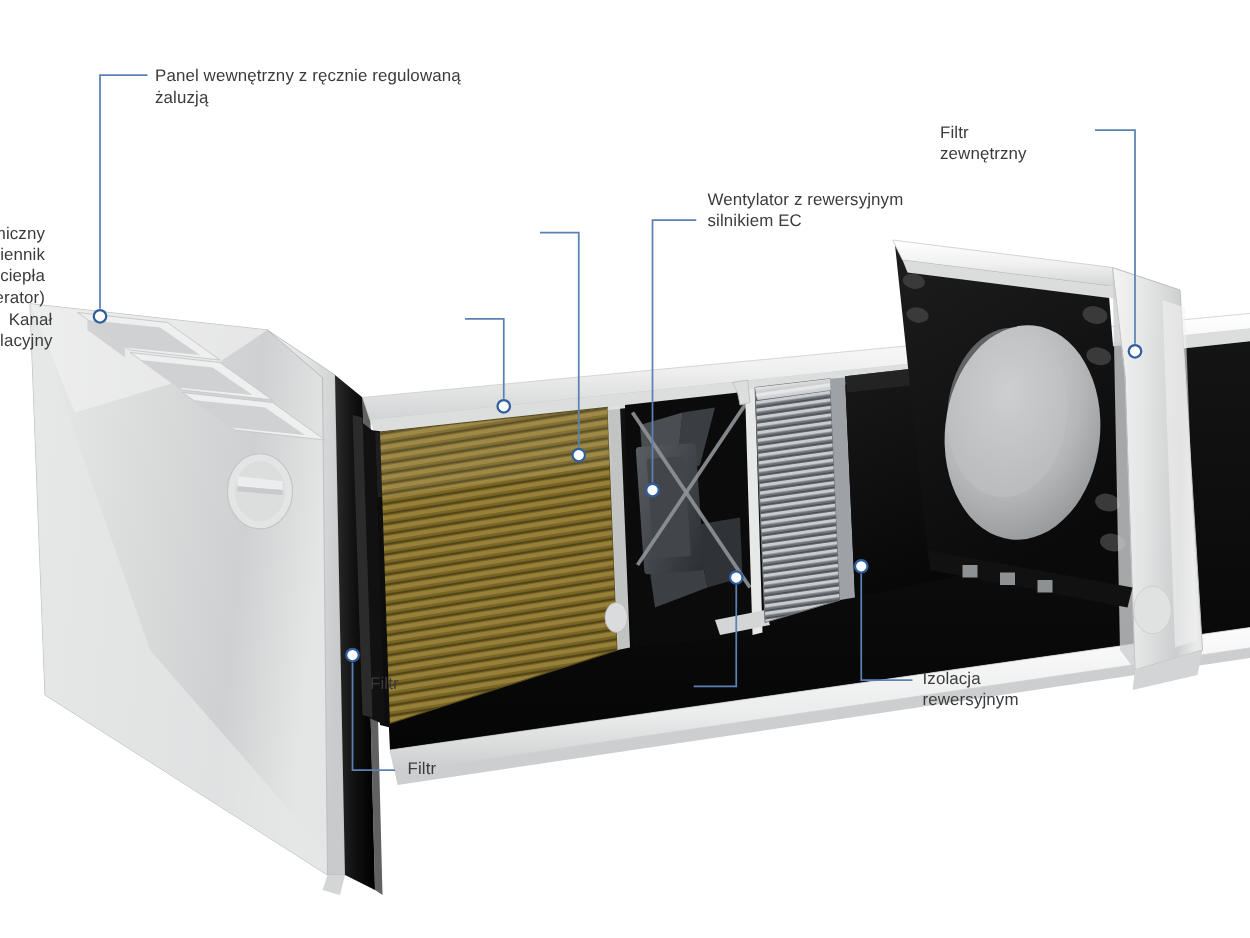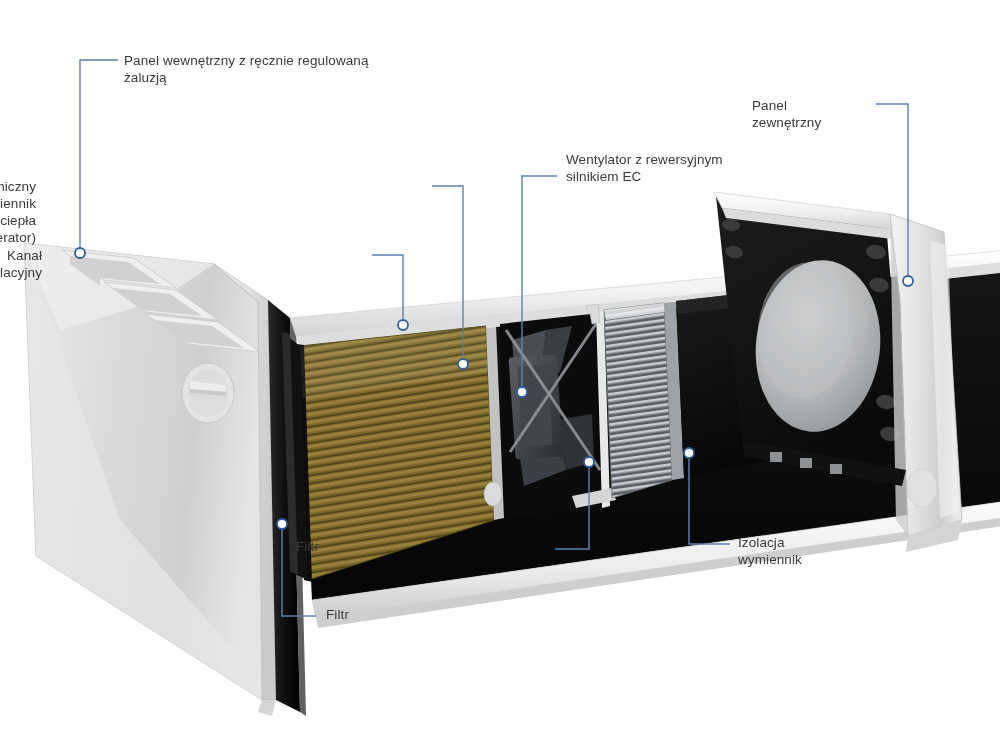--- a/index.html
+++ b/index.html
@@ -275,19 +275,19 @@
   </svg>
 
   <div id="labels">
       <div class="callout-text ct-right" style="left: 124px; top: 52px;">Panel wewnętrzny z ręcznie regulowaną
 żaluzją</div>
       <div class="callout-text ct-left" style="right: 772px; top: 178px; margin-left: 48px;">Ceramiczny wymiennik ciepła
 (regenerator)</div>
       <div class="callout-text ct-left" style="right: 766px; top: 247px; text-align: right;">Kanał wentylacyjny</div>
       <div class="callout-text ct-right" style="left: 566px; top: 151px;">Wentylator z rewersyjnym
 silnikiem EC</div>
-      <div class="callout-text ct-right" style="left: 752px; top: 97px;">Panel zewnętrzny</div>
+      <div class="callout-text ct-right" style="left: 752px; top: 97px;">Filtr zewnętrzny</div>
       <div class="callout-text ct-left" style="right: 489px; top: 538px;">Filtr</div>
-      <div class="callout-text ct-right" style="left: 738px; top: 534px;">Izolacja wymiennik</div>
+      <div class="callout-text ct-right" style="left: 738px; top: 534px;">Izolacja rewersyjnym</div>
       <div class="callout-text ct-right" style="left: 326px; top: 606px;">Filtr</div>
     </div>
 
 </div>
 
 </body></html>

